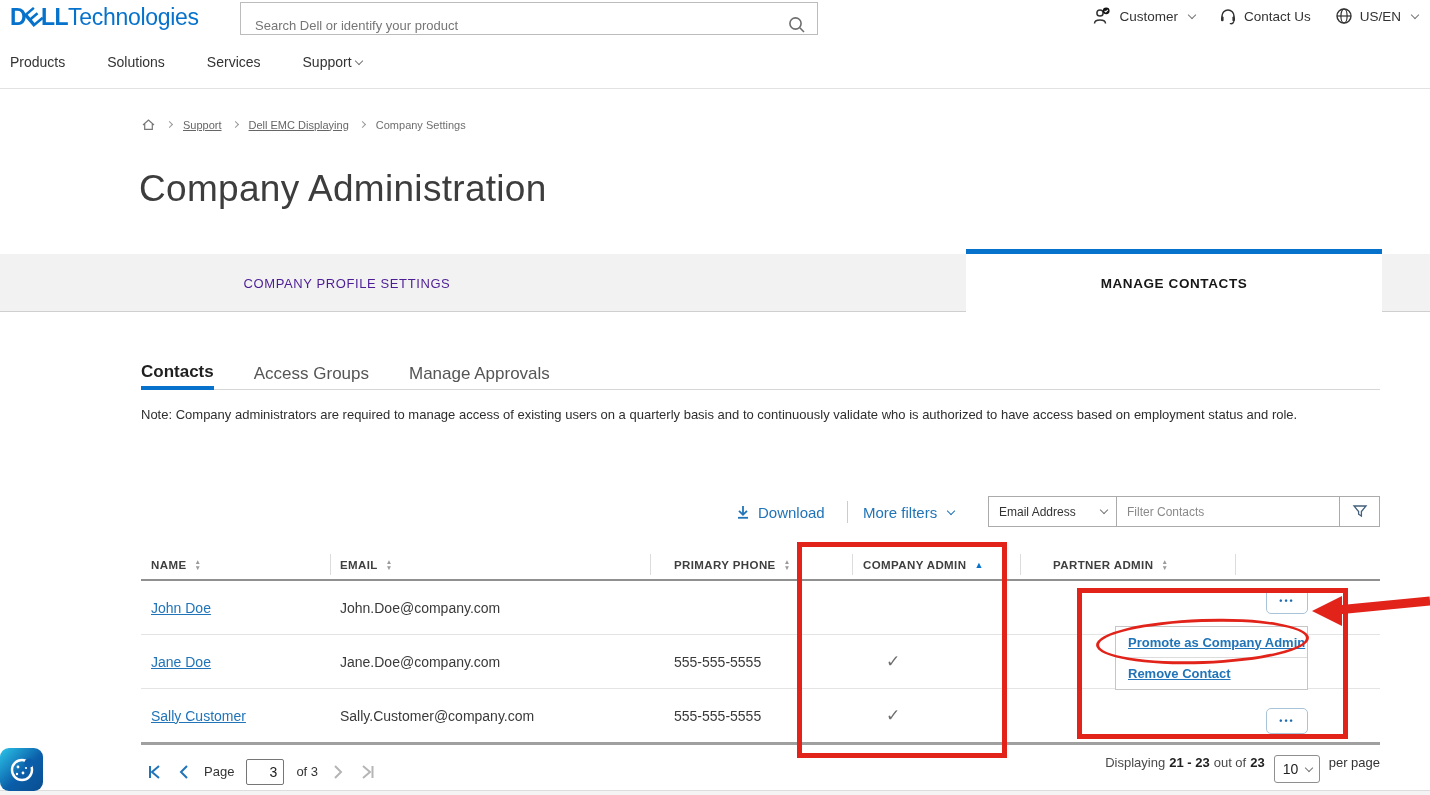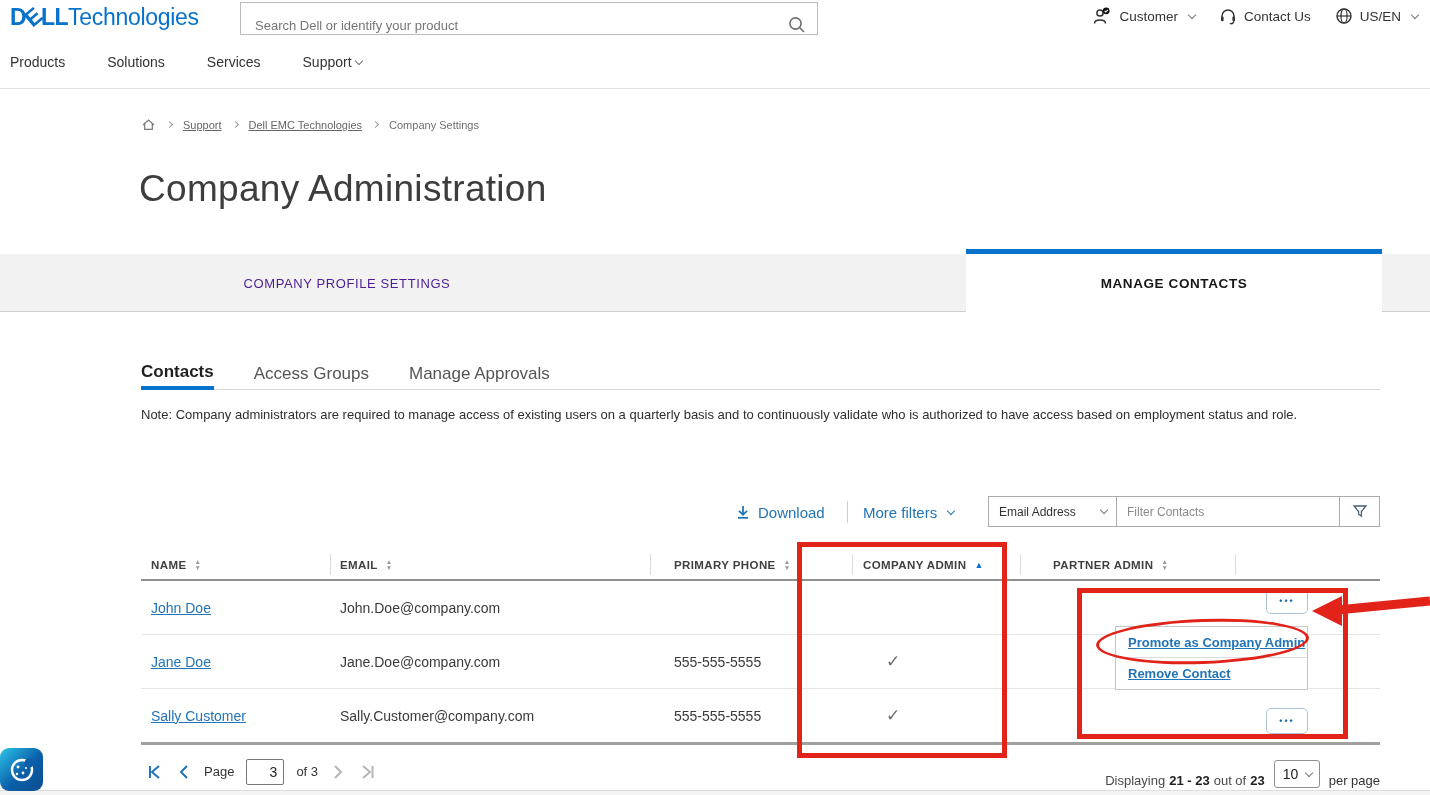--- a/index.html
+++ b/index.html
@@ -88,21 +88,21 @@
   .ann-col { left:797px; top:542px; width:210px; height:216px; border:5px solid #E2231A; z-index:10; }
   .ann-menu { left:1077px; top:588px; width:271px; height:151px; border:5px solid #E2231A; z-index:10; }
   .ann-ellipse { left:1096px; top:619px; width:213px; height:45px; border:3px solid #E2231A; border-radius:50%; transform:rotate(-2deg); z-index:11; }
   .ann-arrow { left:1308px; top:590px; width:122px; height:40px; z-index:12; }
 
   
   .pagination { position:absolute; left:0; top:755px; width:1430px; height:35px; font-size:13px; color:#333; }
   .pg-left { position:absolute; left:146px; top:0; height:33px; display:flex; align-items:center; gap:12px; }
   .pg-btn { display:flex; align-items:center; cursor:pointer; }
   .pg-input { width:38px; height:26px; border:1px solid #767676; border-radius:2px; text-align:right; padding-right:6px; font-size:14px; color:#222; font-family:inherit; outline:none; }
-  .pg-right { position:absolute; right:50px; top:0; height:33px; display:flex; align-items:flex-end; gap:9px; }
+  .pg-right { position:absolute; right:50px; top:0; height:33px; display:flex; align-items:flex-start; gap:9px; }
   .disp { display:flex; align-items:center; gap:4px; color:#4a4a4a; }
   .disp b { color:#222; }
   .pagesize { width:46px; height:28px; border:1px solid #8f8f8f; border-radius:3px; background:#fff; display:flex; align-items:center; justify-content:space-between; padding:0 7px 0 8px; font-size:14px; color:#222; cursor:pointer; }
 
   
   .cookie { position:absolute; left:0; top:748px; width:43px; height:43px; border-radius:9px; background:linear-gradient(135deg,#2bc4e8,#0b5ea9 55%,#094e90); display:flex; align-items:center; justify-content:center; z-index:20; cursor:pointer; }
   .footerline { position:absolute; left:0; top:790px; width:1430px; height:5px; background:#f4f4f4; border-top:1px solid #ddd; }
 </style>
 </head>
 <body>
@@ -170,21 +170,21 @@
     </div>
   </div>
 
   <div class="breadcrumb">
     <svg width="15" height="15" viewBox="0 0 15 15">
       <path d="M2,8 L7.5,3 L13,8 M3.7,7 v5.3 h7.6 v-5.3" fill="none" stroke="#777" stroke-width="1.2"></path>
     </svg>
     <span class="bc-sep"></span>
     <span class="bc-link">Support</span>
     <span class="bc-sep"></span>
-    <span class="bc-link">Dell EMC Technologies</span>
+    <span class="bc-link">Dell EMC Displaying</span>
     <span class="bc-sep"></span>
     <span class="bc-current">Company Settings</span>
   </div>
 
   <div class="pagetitle">Company Administration</div>
 
   <div class="tabstrip">
     <div class="tab t1">
         <span>COMPANY PROFILE SETTINGS</span>
       </div>

